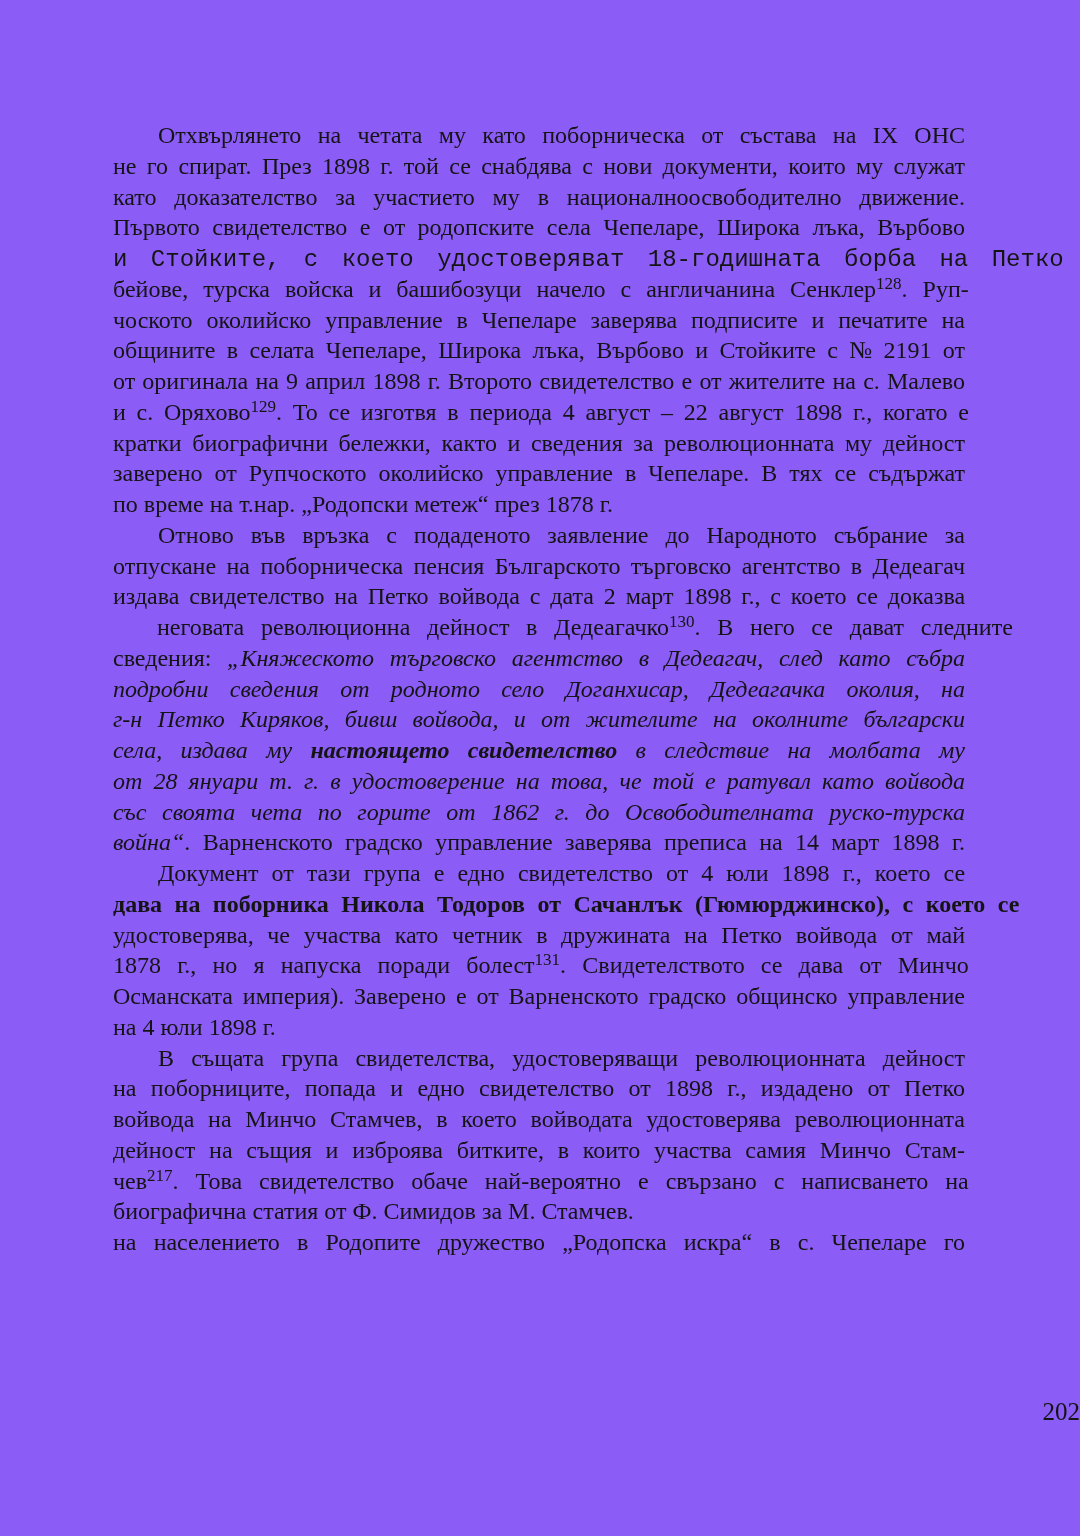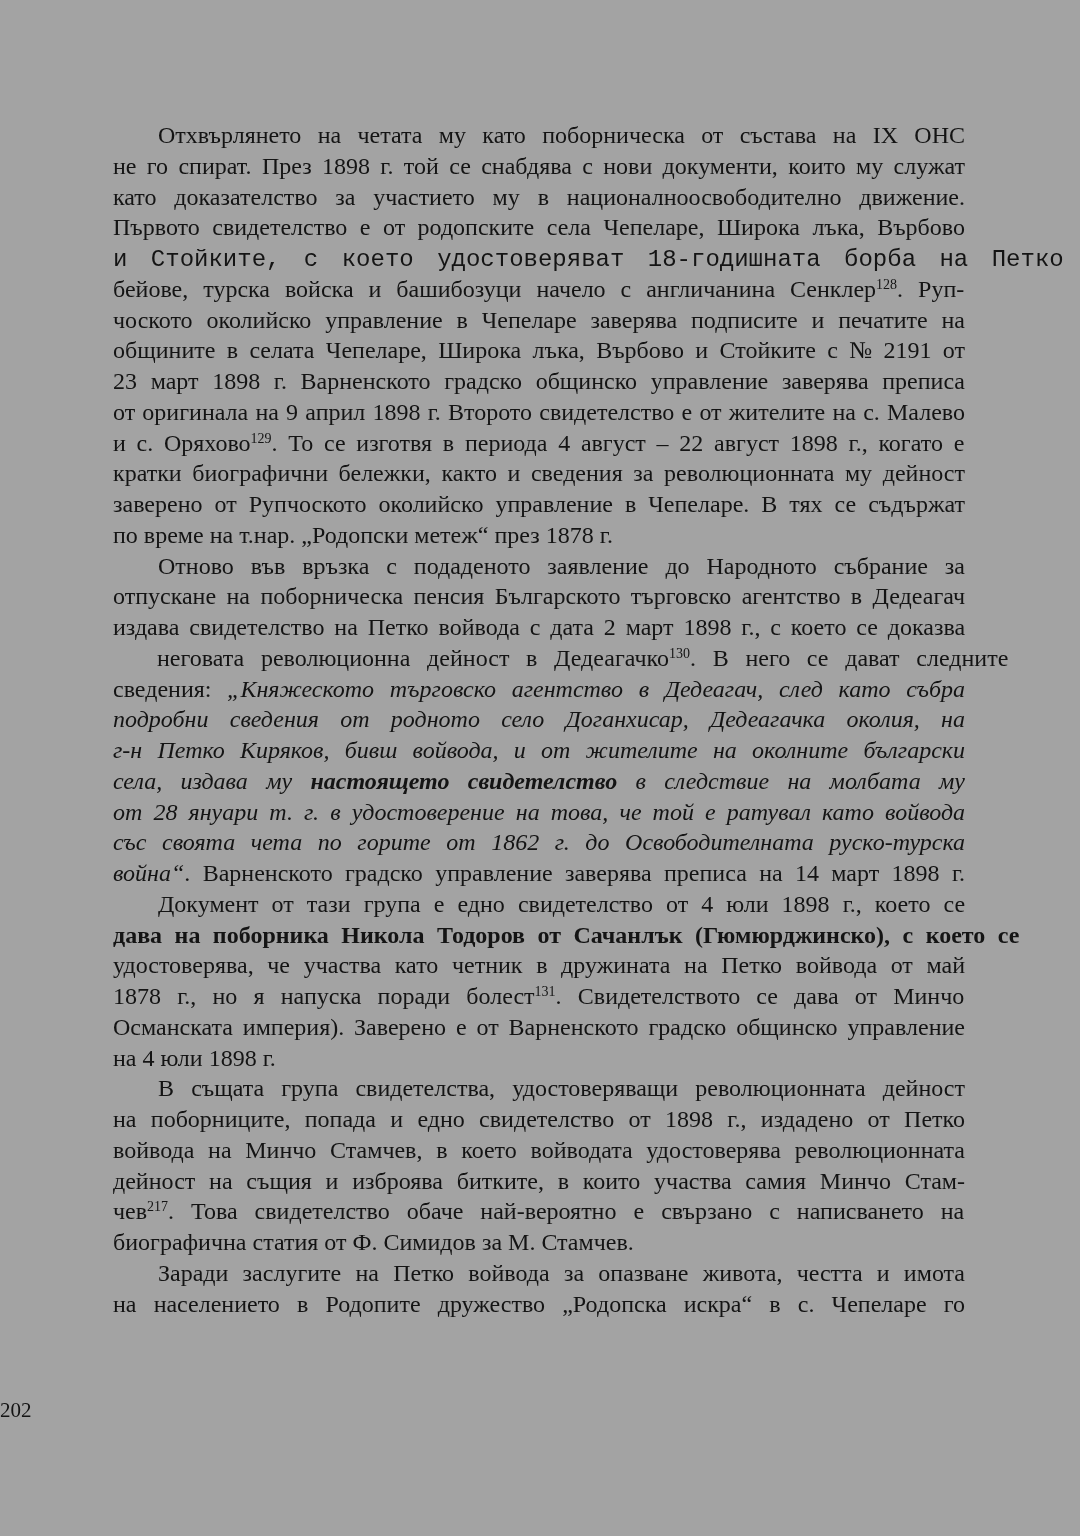--- a/index.html
+++ b/index.html
@@ -5,70 +5,69 @@
   * { margin: 0; padding: 0; box-sizing: border-box; }
   html, body { background: #e8e8e8; }
   body {
     width: 1080px; height: 1536px;
     position: relative;
     font-family: "Liberation Serif", "DejaVu Serif", serif;
   }
   .page {
     position: absolute; left: 0; top: 0;
     width: 1080px; height: 1536px;
-    background: #a3a3a3;
+    background: #8b5cf6;
     color: #141414;
     overflow: hidden;
   }
   .text-block {
     position: absolute;
     left: 113px; top: 120px;
     width: 852px;
   }
   .line {
     height: 30.75px;
     line-height: 30.75px;
     font-size: 24px;
     white-space: nowrap;
     overflow: visible;
   }
   .line.indent { padding-left: 45px; }
   .inner { white-space: nowrap; }
   .it { font-style: italic; }
   .bi { font-style: italic; font-weight: 700; }
   sup {
-    font-size: 14px;
+    font-size: 17px;
     line-height: 0;
     position: relative;
     top: -8px;
     vertical-align: baseline;
   }
   .page-number {
     position: absolute;
     top: 1398px; left: 0;
     width: 1080px;
-    text-align: left;
-    font-size: 21px;
+    text-align: right;
+    font-size: 25px;
     color: #141414;
   }
 </style>
 </head>
 <body>
 
 <div class="page">
   <div class="text-block">
       <div class="line indent"><span class="inner" style="word-spacing: 10.34px;"><span>Отхвърлянето на четата му като поборническа от състава на IX ОНС</span></span></div>
       <div class="line"><span class="inner" style="word-spacing: 4.36px;"><span>не го спират. През 1898 г. той се снабдява с нови документи, които му служат</span></span></div>
       <div class="line"><span class="inner" style="word-spacing: 11.84px;"><span>като доказателство за участието му в националноосвободително движение.</span></span></div>
       <div class="line"><span class="inner" style="word-spacing: 6.47px;"><span>Първото свидетелство е от родопските села Чепеларе, Широка лъка, Върбово</span></span></div>
       <div class="line"><span class="inner" style="word-spacing: 9.02px; font-family: Liberation Mono, monospace;"><span>и Стойките, с което удостоверяват 18-годишната борба на Петко войвода с</span></span></div>
       <div class="line"><span class="inner" style="word-spacing: 8.97px;"><span>бейове, турска войска и башибозуци начело с англичанина Сенклер</span><sup>128</sup><span>. Руп-</span></span></div>
       <div class="line"><span class="inner" style="word-spacing: 7.83px;"><span>чоското околийско управление в Чепеларе заверява подписите и печатите на</span></span></div>
       <div class="line"><span class="inner" style="word-spacing: 5.35px;"><span>общините в селата Чепеларе, Широка лъка, Върбово и Стойките с № 2191 от</span></span></div>
-      <div class="line"><span class="inner" style="word-spacing: 7.65px;"><span>23 март 1898 г. Варненското градско общинско управление заверява преписа</span></span></div>
       <div class="line"><span class="inner" style="word-spacing: 1.19px;"><span>от оригинала на 9 април 1898 г. Второто свидетелство е от жителите на с. Малево</span></span></div>
       <div class="line"><span class="inner" style="word-spacing: 4.74px;"><span>и с. Оряхово</span><sup>129</sup><span>. То се изготвя в периода 4 август – 22 август 1898 г., когато е</span></span></div>
       <div class="line"><span class="inner" style="word-spacing: 4.6px;"><span>кратки биографични бележки, както и сведения за революционната му дейност</span></span></div>
       <div class="line"><span class="inner" style="word-spacing: 6.02px;"><span>заверено от Рупчоското околийско управление в Чепеларе. В тях се съдържат</span></span></div>
       <div class="line"><span class="inner"><span>по време на т.нар. „Родопски метеж“ през 1878 г.</span></span></div>
       <div class="line indent"><span class="inner" style="word-spacing: 10.92px;"><span>Отново във връзка с подаденото заявление до Народното събрание за</span></span></div>
       <div class="line"><span class="inner" style="word-spacing: 4.41px;"><span>отпускане на поборническа пенсия Българското търговско агентство в Дедеагач</span></span></div>
       <div class="line"><span class="inner" style="word-spacing: 3.88px;"><span>издава свидетелство на Петко войвода с дата 2 март 1898 г., с което се доказва</span></span></div>
       <div class="line"><span class="inner" style="word-spacing: 10.71px; margin-left: 44px;"><span>неговата революционна дейност в Дедеагачко</span><sup>130</sup><span>. В него се дават следните</span></span></div>
       <div class="line"><span class="inner" style="word-spacing: 9.66px;"><span>сведения: </span><span class="it">„Княжеското търговско агентство в Дедеагач, след като събра</span></span></div>
@@ -83,17 +82,16 @@
       <div class="line"><span class="inner" style="word-spacing: 7.63px;"><span>удостоверява, че участва като четник в дружината на Петко войвода от май</span></span></div>
       <div class="line"><span class="inner" style="word-spacing: 10.19px;"><span>1878 г., но я напуска поради болест</span><sup>131</sup><span>. Свидетелството се дава от Минчо</span></span></div>
       <div class="line"><span class="inner" style="word-spacing: 3.89px;"><span>Османската империя). Заверено е от Варненското градско общинско управление</span></span></div>
       <div class="line"><span class="inner"><span>на 4 юли 1898 г.</span></span></div>
       <div class="line indent"><span class="inner" style="word-spacing: 11.13px;"><span>В същата група свидетелства, удостоверяващи революционната дейност</span></span></div>
       <div class="line"><span class="inner" style="word-spacing: 8.32px;"><span>на поборниците, попада и едно свидетелство от 1898 г., издадено от Петко</span></span></div>
       <div class="line"><span class="inner" style="word-spacing: 7.71px;"><span>войвода на Минчо Стамчев, в което войводата удостоверява революционната</span></span></div>
       <div class="line"><span class="inner" style="word-spacing: 7.78px;"><span>дейност на същия и изброява битките, в които участва самия Минчо Стам-</span></span></div>
       <div class="line"><span class="inner" style="word-spacing: 11.01px;"><span>чев</span><sup>217</sup><span>. Това свидетелство обаче най-вероятно е свързано с написването на</span></span></div>
       <div class="line"><span class="inner"><span>биографична статия от Ф. Симидов за М. Стамчев.</span></span></div>
-      <div class="line indent"><span class="inner" style="word-spacing: 8.24px;"><span>Заради заслугите на Петко войвода за опазване живота, честта и имота</span></span></div>
       <div class="line"><span class="inner" style="word-spacing: 11.13px;"><span>на населението в Родопите дружество „Родопска искра“ в с. Чепеларе го</span></span></div>
     </div>
   <div class="page-number">202</div>
 </div>
 
 </body></html>

